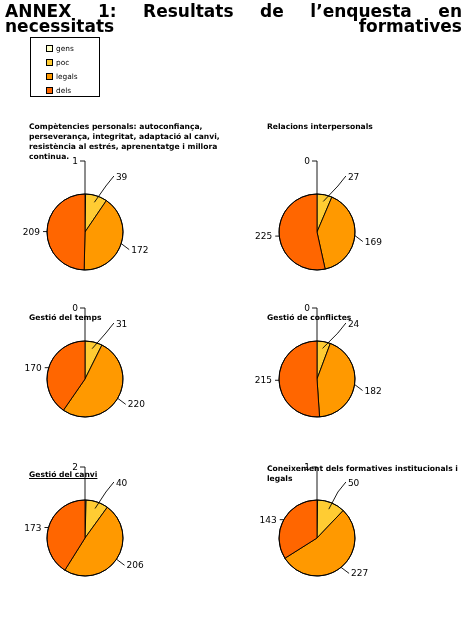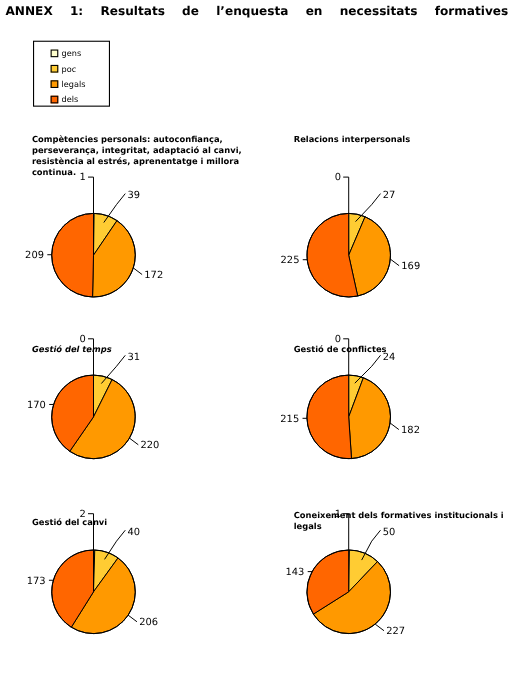--- a/index.html
+++ b/index.html
@@ -19,21 +19,21 @@
     position: relative;
     width: 467px;
     height: 625px;
     background: #ffffff;
   }
   .page-title {
     position: absolute;
     left: 5px;
     top: 4px;
     width: 457px;
-    font-size: 11px;
+    font-size: 17px;
     font-weight: bold;
     line-height: 14.5px;
     text-align: justify;
     letter-spacing: 0px;
   }
   .page-title .line1 { display: block; text-align: justify; text-align-last: justify; }
   .page-title .line2 { display: block; }
 
   .legend-box {
     position: absolute;
@@ -115,27 +115,27 @@
       </div>
     </div>
 
   <div id="charts-root">
       <div class="chart-block" style="left: 6px; top: 122px;">
         <div class="chart-title">Compètencies personals: autoconfiança, perseverança, integritat, adaptació al canvi, resistència al estrés, aprenentatge i millora continua.</div>
       </div>
       <div class="chart-block" style="left: 244px; top: 122px;">
         <div class="chart-title">Relacions interpersonals</div>
       </div>
-      <div class="chart-block" style="left: 6px; top: 313px; font-style: italic;">
+      <div class="chart-block" style="left: 6px; top: 313px;">
         <div class="chart-title">Gestió del temps</div>
       </div>
       <div class="chart-block" style="left: 244px; top: 313px;">
         <div class="chart-title">Gestió de conflictes</div>
       </div>
-      <div class="chart-block" style="left: 6px; top: 470px;">
+      <div class="chart-block" style="left: 6px; top: 470px; text-decoration: underline;">
         <div class="chart-title">Gestió del canvi</div>
       </div>
       <div class="chart-block" style="left: 244px; top: 464px;">
         <div class="chart-title">Coneixement dels formatives institucionals i legals</div>
       </div>
     </div>
 
 <svg width="467" height="625" viewBox="0 0 467 625" style="position: absolute; left: 0px; top: 0px; pointer-events: none;">
       <path d="M 85 232 L 85 194 A 38 38 0 0 1 85.56710731168718 194.00423195542652 Z" fill="#FFFFCC" class="slice"></path>
       <path d="M 85 232 L 85.56710731168718 194.00423195542652 A 38 38 0 0 1 106.36151360317902 200.57253213220642 Z" fill="#FFCC33" class="slice"></path>

